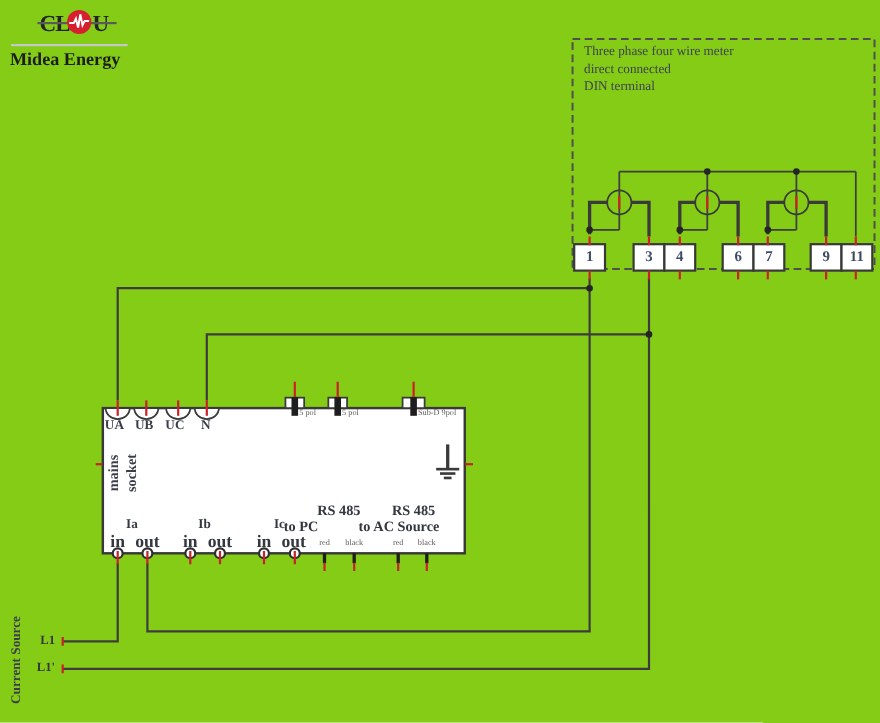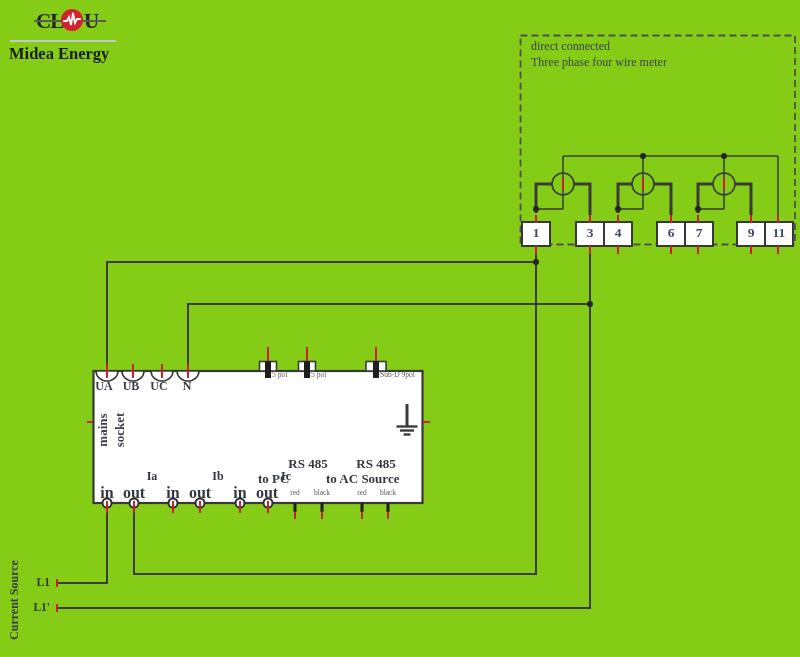--- a/index.html
+++ b/index.html
@@ -19,21 +19,21 @@
   .meter-desc{left:531px;top:38px;width:250px;font-size:12px;line-height:16px;color:#3e4350;}
   
   .tnum{top:225px;width:28px;text-align:center;font-size:13.5px;font-weight:600;color:#3e4a66;}
   
   .ref-title{left:133px;top:424px;width:290px;text-align:center;font-size:13.5px;font-weight:600;color:#33373f;}
   .socket-lbl{top:379px;width:30px;text-align:center;font-size:12px;font-weight:700;color:#383d49;}
   .rot{transform:rotate(-90deg);}
   .mains-socket{left:76px;top:413px;width:70px;height:34px;text-align:center;
                 font-size:13px;font-weight:600;line-height:17px;color:#3a3f4a;}
   .conn-lbl{top:370px;font-size:7.5px;color:#5a5a5a;}
-  .chan-lbl{top:469px;width:50px;text-align:center;font-size:12px;font-weight:700;color:#33373f;margin-left:32px;}
+  .chan-lbl{top:469px;width:50px;text-align:center;font-size:12px;font-weight:700;color:#33373f;}
   .chan-io{top:484px;width:30px;text-align:center;font-size:16px;font-weight:700;color:#33373f;}
   .port-title{top:456px;width:80px;text-align:center;font-size:13px;font-weight:700;color:#33373f;}
   .port-sub{top:471px;width:100px;font-size:13px;font-weight:700;color:#33373f;}
   .port-wire{top:488px;width:30px;text-align:center;font-size:7.5px;color:#5a5a5a;}
   
   .cur-src{left:-30px;top:592px;width:90px;height:16px;text-align:center;
            font-size:12px;font-weight:600;color:#3a3f4a;}
   .l1-lbl{left:18px;width:32px;text-align:right;font-size:11.5px;font-weight:700;color:#33373f;}
 </style>
 </head>
@@ -190,22 +190,23 @@
     <span class="logo-strike"></span>
     <span class="logo-circle"></span>
     <svg class="abs" style="left:25px;top:1px" width="22" height="22" viewBox="0 0 22 22">
       <polyline points="2,12 6,12 8,8 10,16 12,4 14,14 16,10 20,10" fill="none" stroke="#ffffff" stroke-width="1.8"></polyline>
     </svg>
   </div>
   <div class="abs brand-sep"></div>
   <div class="abs brand-name">Midea Energy</div>
 
   <div class="abs meter-desc">
+    <div>Three phase four wire meter</div>
     <div>direct connected</div>
-    <div>Three phase four wire meter</div>
+    <div>DIN terminal</div>
   </div>
 
   <div class="abs tnum" style="left:522px">1</div>
   <div class="abs tnum" style="left:576px">3</div>
   <div class="abs tnum" style="left:604px">4</div>
   <div class="abs tnum" style="left:657px">6</div>
   <div class="abs tnum" style="left:685px">7</div>
   <div class="abs tnum" style="left:737px">9</div>
   <div class="abs tnum" style="left:765px">11</div>
 

